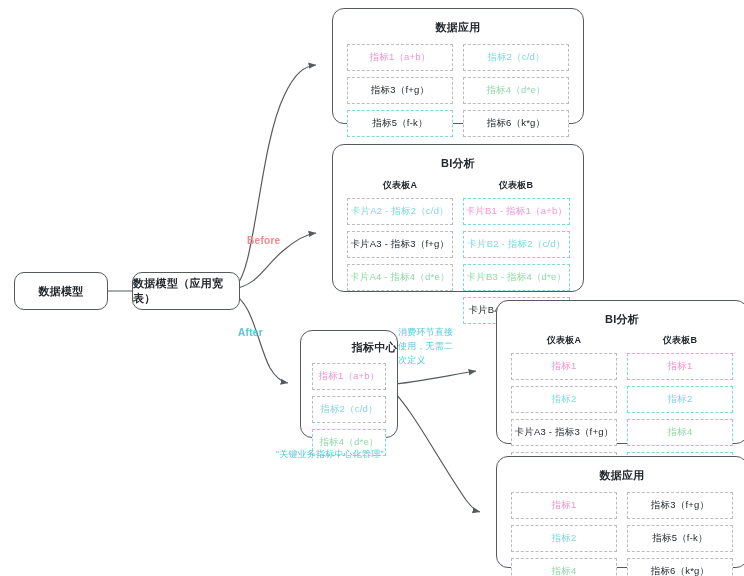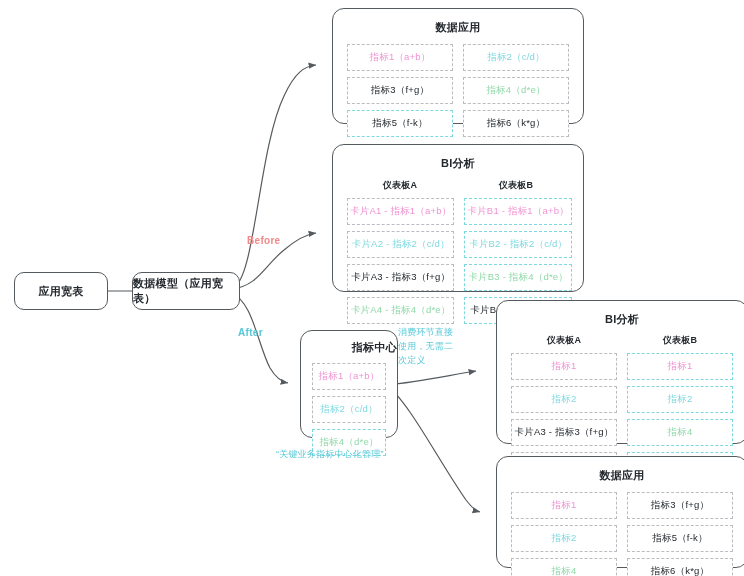--- a/index.html
+++ b/index.html
@@ -119,21 +119,21 @@
     <path d="M232,289 C258,286 264,266 284,250 C297,239 308,234 316,233" fill="none" stroke="#555a5e" stroke-width="1.2" marker-end="url(#ah)"></path>
 
     <path d="M232,294 C252,300 258,345 270,368 C276,378 282,382 288,383" fill="none" stroke="#555a5e" stroke-width="1.2" marker-end="url(#ah)"></path>
 
     <path d="M386,385 C420,382 450,375 476,371" fill="none" stroke="#555a5e" stroke-width="1.2" marker-end="url(#ah)"></path>
 
     <path d="M386,385 C408,400 438,460 466,500 C472,508 476,511 480,512" fill="none" stroke="#555a5e" stroke-width="1.2" marker-end="url(#ah)"></path>
   </svg>
 
   <div class="node" style="left:14px;top:272px;width:94px;height:38px;">
-    <span>应用宽表</span>
+    <span>数据模型</span>
   </div>
 
   <div class="node" style="left:132px;top:272px;width:108px;height:38px;">
     <span>数据模型（应用宽表）</span>
   </div>
 
   <div class="lbl lbl-before" style="left:247px;top:235px;">Before</div>
   <div class="lbl lbl-after" style="left:238px;top:327px;">After</div>
 
   <div class="panel" style="left:320px;top:8px;width:252px;height:116px;">
@@ -157,21 +157,20 @@
     <div class="cols" style="margin-top:8px;">
       <div class="col">
         <div class="dash-head">仪表板A</div>
       </div>
       <div class="col">
         <div class="dash-head">仪表板B</div>
       </div>
     </div>
     <div class="cols" style="margin-top:6px;">
       <div class="col" id="c-bbi-0">
-          <div class="chip b-gray t-pink">卡片A1 - 指标1（a+b）</div>
           <div class="chip b-gray t-cyan">卡片A2 - 指标2（c/d）</div>
           <div class="chip b-gray t-dark">卡片A3 - 指标3（f+g）</div>
           <div class="chip b-gray t-green">卡片A4 - 指标4（d*e）</div>
         </div>
       <div class="col" id="c-bbi-1">
           <div class="chip b-cyan t-pink">卡片B1 - 指标1（a+b）</div>
           <div class="chip b-cyan t-cyan">卡片B2 - 指标2（c/d）</div>
           <div class="chip b-cyan t-green">卡片B3 - 指标4（d*e）</div>
           <div class="chip b-cyan t-dark">卡片B4 - 指标5（f-k）</div>
         </div>

